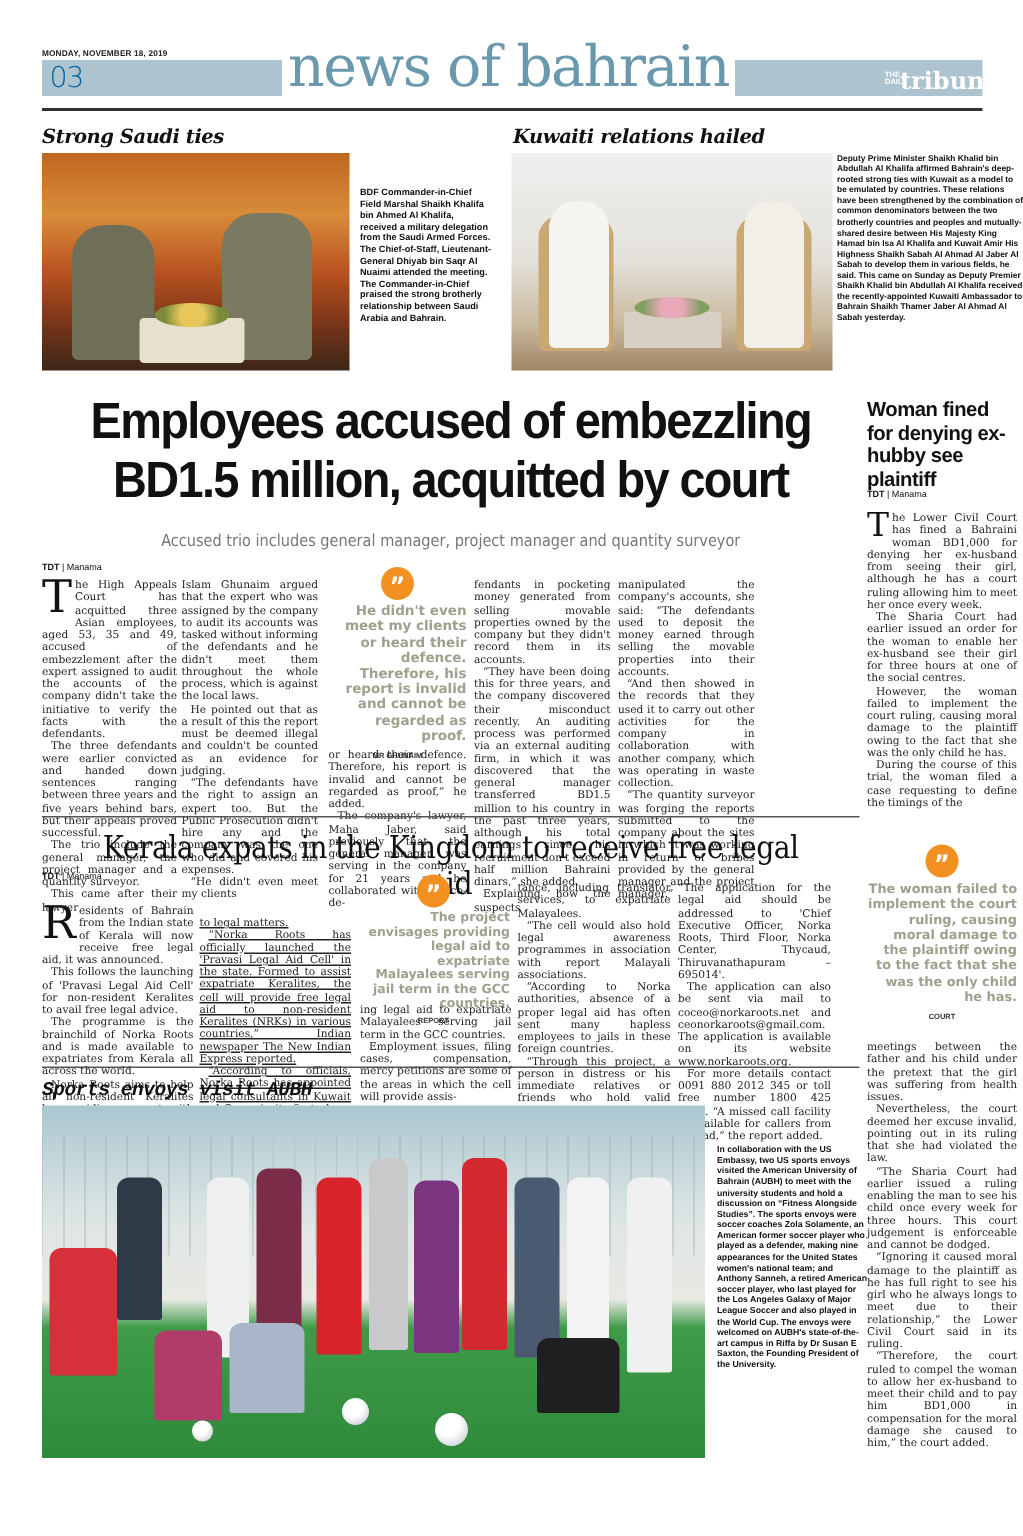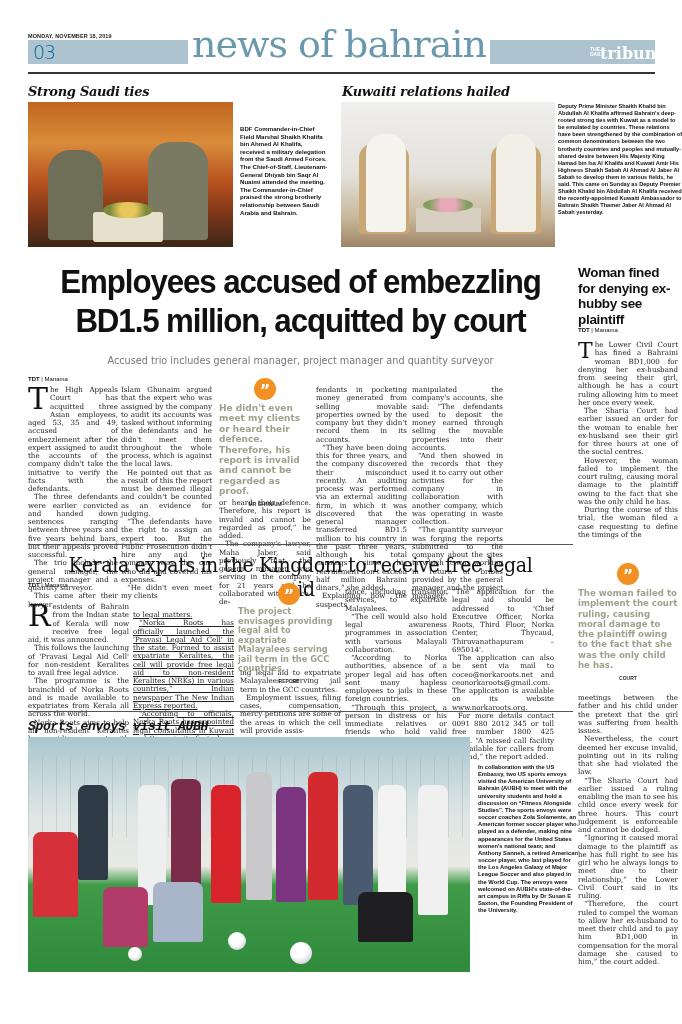--- a/index.html
+++ b/index.html
@@ -46,21 +46,21 @@
   .byline { font: bold 6px "Liberation Sans", sans-serif; color: #111; }
   .byline span { font-weight: normal; }
 
   .body-col { font: 7.1px/8.25px "DejaVu Serif", serif; color: #222; text-align: justify; hyphens: auto; }
   .body-col p { text-indent: 6px; }
   .body-col p.first { text-indent: 0; }
   .dropcap { float: left; font: 30px/24px "DejaVu Serif", serif; margin: 1px 2px 0 0; color: #111; }
 
   
   .quote-mark { width: 22px; height: 22px; border-radius: 50%; background: #f29121; color: #fff; font: bold 16px/26px "DejaVu Sans", sans-serif; text-align: center; }
-  .quote-text { text-align: left; font: bold 9px/10.4px "DejaVu Sans", sans-serif; color: #a0a08e; }
+  .quote-text { text-align: right; font: bold 9px/10.4px "DejaVu Sans", sans-serif; color: #a0a08e; }
   .quote-src { text-align: center; font: bold 5px "Liberation Sans", sans-serif; color: #333; }
 
   
   .side-headline { left: 578px; top: 265px; width: 100px; font: bold 13.5px/15.5px "Liberation Sans", sans-serif; color: #111; letter-spacing: -0.3px; }
 
   .rule-mid { height: 1px; background: #555; }
 
   .kerala-headline { left: 28px; top: 553px; width: 545px; text-align: center; font: 21px/24px "DejaVu Serif", serif; color: #111; letter-spacing: -0.4px; transform: scaleX(0.9); }
 
   
@@ -184,21 +184,21 @@
   <div class="quote-mark" style="margin:0 auto 2px;">”</div>
   <div class="quote-text" style="font-size:8.3px;line-height:9.5px;">The project envisages providing legal aid to expatriate Malayalees serving jail term in the GCC countries.</div>
   <div class="quote-src" style="margin-top:4px;">REPORT</div>
 </div>
 <div class="abs body-col" style="left:240px;top:669px;width:101px;">
   <p class="first">ing legal aid to expatriate Malayalees serving jail term in the GCC countries.</p>
   <p>Employment issues, filing cases, compensation, mercy petitions are some of the areas in which the cell will provide assis-</p>
 </div>
 <div class="abs body-col" style="left:345px;top:588px;width:102px;">
   <p class="first">tance, including translator services, to expatriate Malayalees.</p>
-  <p>“The cell would also hold legal awareness programmes in association with various Malayali collaboration.</p>
+  <p>“The cell would also hold legal awareness programmes in association with report Malayali associations.</p>
   <p>“According to Norka authorities, absence of a proper legal aid has often sent many hapless employees to jails in these foreign countries.</p>
   <p>“Through this project, a person in distress or his immediate relatives or friends who hold valid documents, can approach the cell for legal aid,” the report stated.</p>
 </div>
 <div class="abs body-col" style="left:452px;top:588px;width:102px;">
   <p class="first">“The application for the legal aid should be addressed to 'Chief Executive Officer, Norka Roots, Third Floor, Norka Center, Thycaud, Thiruvanathapuram – 695014'.</p>
   <p>The application can also be sent via mail to coceo@norkaroots.net and ceonorkaroots@gmail.com. The application is available on its website www.norkaroots.org.</p>
   <p>For more details contact 0091 880 2012 345 or toll free number 1800 425 3939. “A missed call facility is available for callers from abroad,” the report added.</p>
 </div>
 <div class="abs rule-mid" style="left:28px;top:711px;width:545px;"></div>
 

